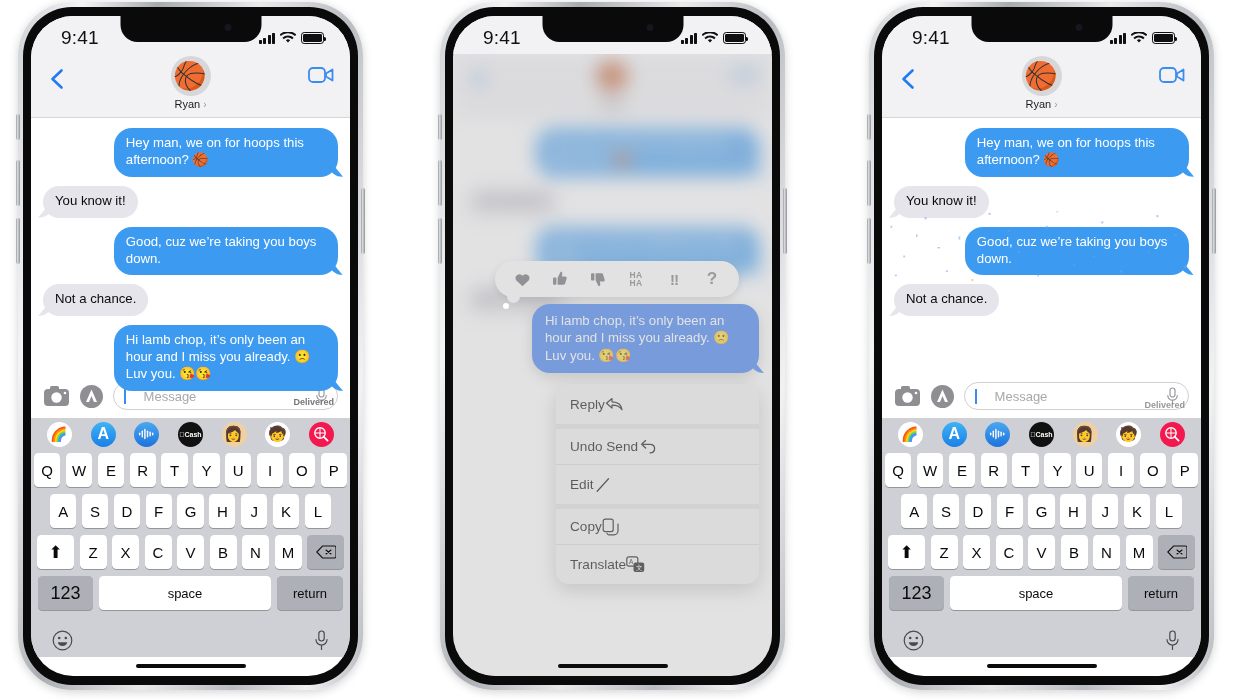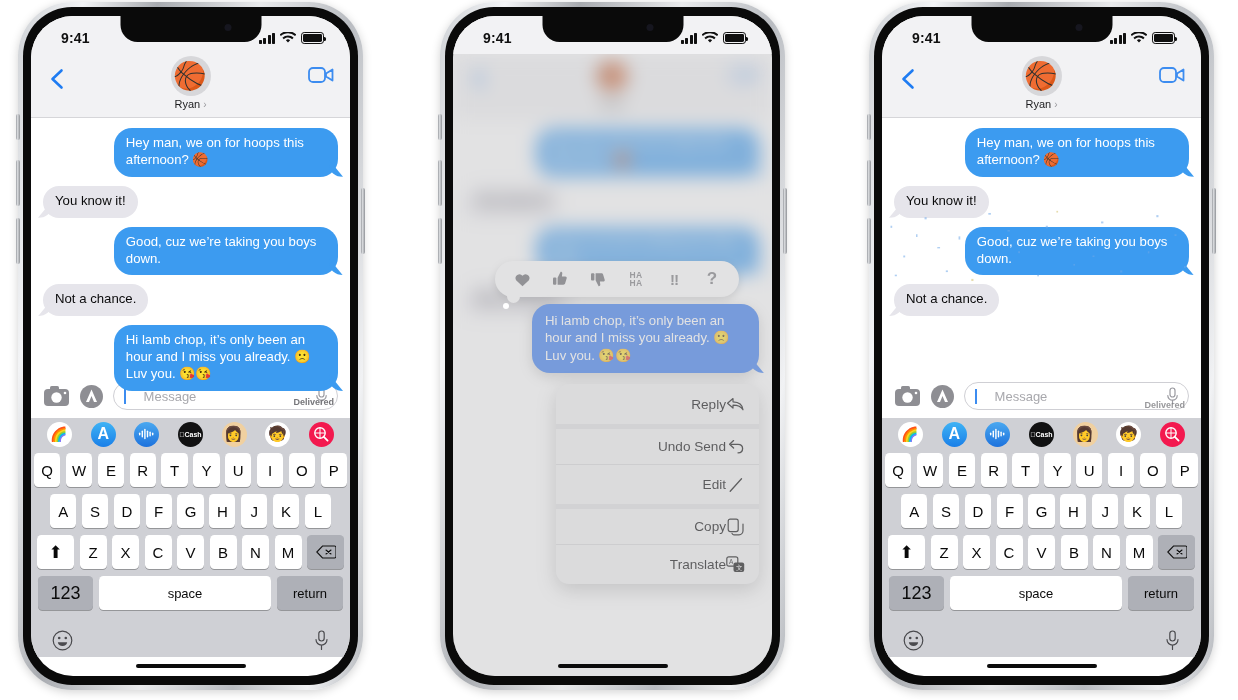--- a/index.html
+++ b/index.html
@@ -64,21 +64,21 @@
   .btn-power  { right: -2px; top: 186px; width: 4px; height: 66px; }
 
   
   .statusbar {
     position: relative; z-index: 30;
     height: 38px;
     display: flex; align-items: center; justify-content: space-between;
     padding: 6px 26px 0 30px;
     background: #f2f2f4;
   }
-  .sb-time { font-size: 14px; font-weight: 700; color: #101010; letter-spacing: .2px; }
+  .sb-time { font-size: 19px; font-weight: 400; color: #101010; letter-spacing: .2px; }
   .sb-right { display: flex; align-items: center; gap: 5px; }
   .bars { display: flex; align-items: flex-end; gap: 1.5px; height: 11px; }
   .bars i { display: block; width: 3px; background: #101010; border-radius: .7px; }
   .bars i:nth-child(1){ height: 4px; }
   .bars i:nth-child(2){ height: 6px; }
   .bars i:nth-child(3){ height: 8.5px; }
   .bars i:nth-child(4){ height: 11px; }
   .batt { width: 23px; height: 11.5px; border: 1.3px solid #101010; border-radius: 3.2px; padding: 1.2px; position: relative; }
   .batt::after { content:''; position:absolute; right:-3.2px; top: 3.3px; width: 2px; height: 4.4px; background:#101010; border-radius: 0 1.5px 1.5px 0; }
   .batt span { display: block; height: 100%; background: #101010; border-radius: 1.4px; }
@@ -252,21 +252,21 @@
   .ctxmenu {
     position: absolute; right: 13px; top: 368px;
     width: 203px;
     background: #f2f2f3;
     border-radius: 13px;
     overflow: hidden;
     box-shadow: 0 6px 20px rgba(0,0,0,.22);
   }
   .ctxitem {
     height: 40px;
-    display: flex; align-items: center; justify-content: flex-end;
+    display: flex; align-items: center; justify-content: flex-start;
     padding: 0 14px;
     font-size: 13.6px; color: #0a0a0b;
   }
   .ctxitem + .ctxitem { border-top: .5px solid #d9d9db; }
   .ctxitem.group-start { border-top: 5px solid #e2e2e4; }
   .ctx-ico { width: 19px; height: 19px; display:flex; align-items:center; justify-content:center; color:#111; }
 
   
   .dissolve { position: absolute; left: 0; top: 0; width: 100%; height: 100%; pointer-events: none; }
   .spacer-unsent { height: 78px; }

